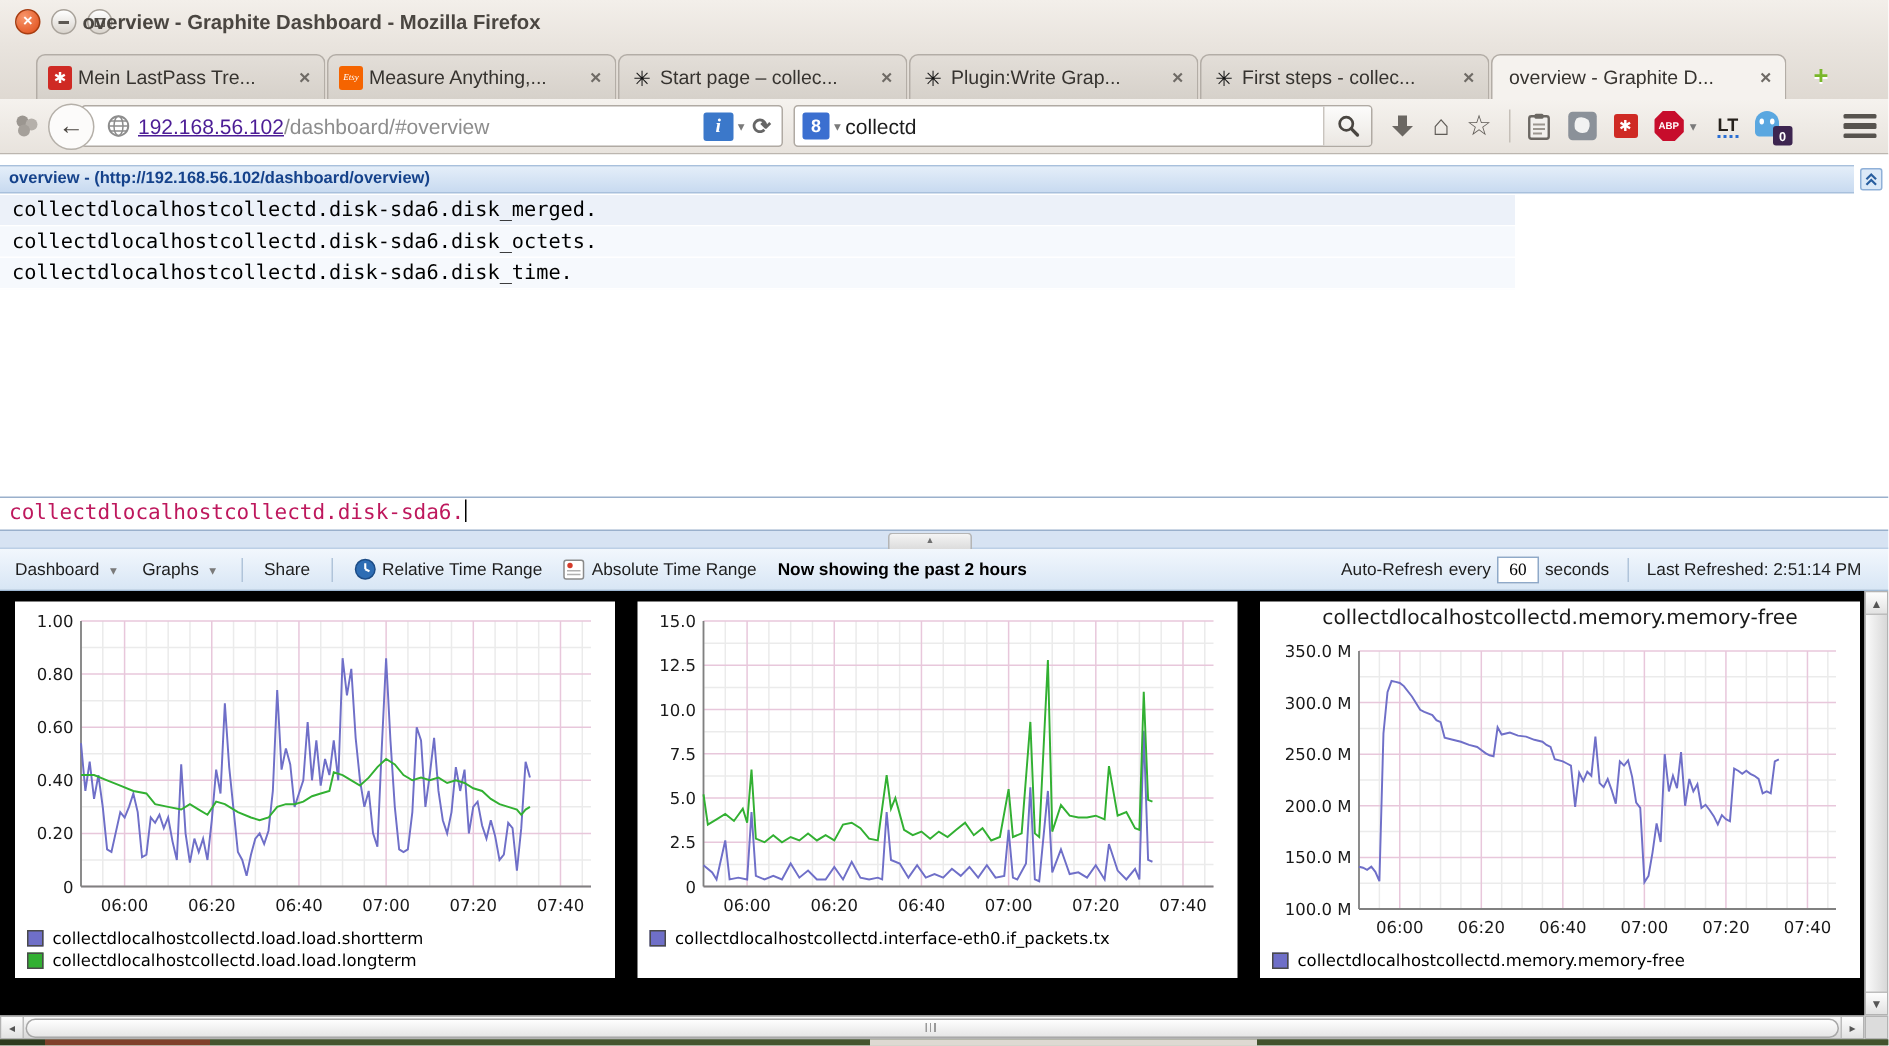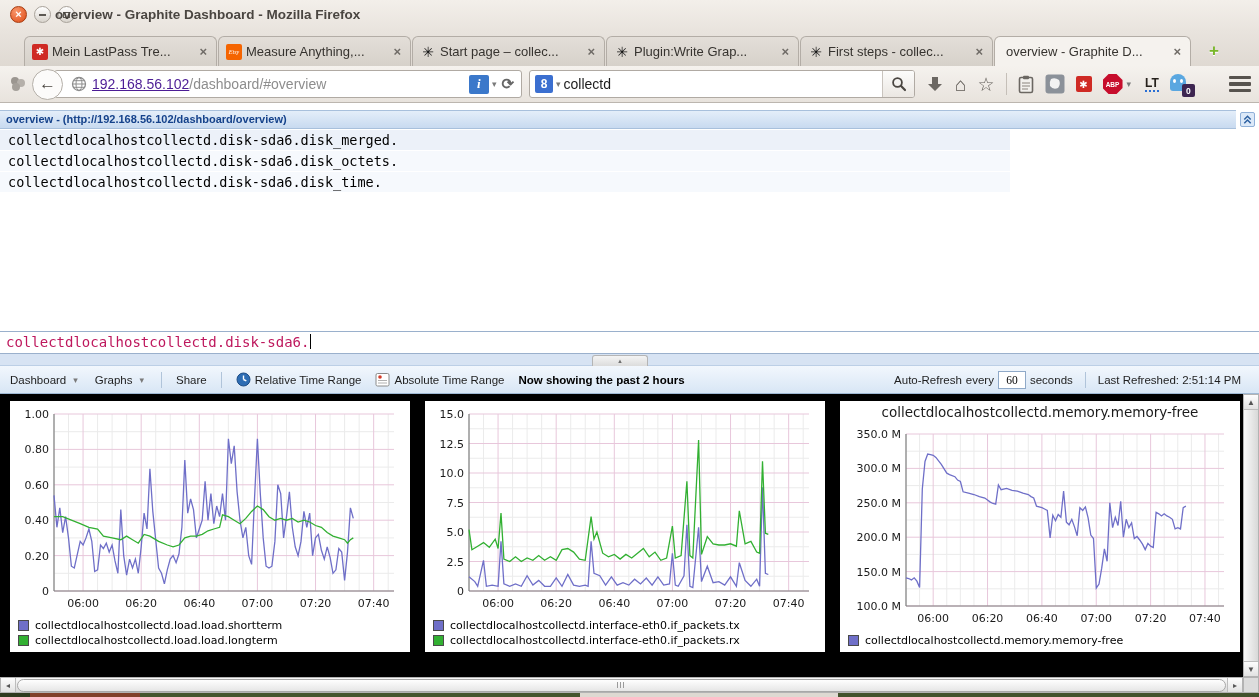--- a/index.html
+++ b/index.html
@@ -453,24 +453,20 @@
             <text x="189.2991452991453" y="203" text-anchor="middle" font-size="11" fill="#1a1a1a" font-family="DejaVu Sans, sans-serif">06:40</text>
             <text x="247.4188034188034" y="203" text-anchor="middle" font-size="11" fill="#1a1a1a" font-family="DejaVu Sans, sans-serif">07:00</text>
             <text x="305.53846153846155" y="203" text-anchor="middle" font-size="11" fill="#1a1a1a" font-family="DejaVu Sans, sans-serif">07:20</text>
             <text x="363.65811965811963" y="203" text-anchor="middle" font-size="11" fill="#1a1a1a" font-family="DejaVu Sans, sans-serif">07:40</text>
           </svg>
           <div class="legend">
             <div class="legend-row">
               <span class="legend-sq" style="background: rgb(111, 111, 200);"></span>
               <span class="legend-label">collectdlocalhostcollectd.interface-eth0.if_packets.tx</span>
             </div>
-            <div class="legend-row">
-              <span class="legend-sq" style="background: rgb(50, 176, 50);"></span>
-              <span class="legend-label">collectdlocalhostcollectd.interface-eth0.if_packets.rx</span>
-            </div>
           </div>
         </div>
       <div class="chart-panel" style="left:840px;">
           <div class="chart-title">collectdlocalhostcollectd.memory.memory-free</div>
           <svg width="398" height="208" viewBox="0 0 398 208">
             <line x1="66" y1="10" x2="66" y2="182" stroke="#ebebeb" stroke-width="1"></line>
             <line x1="79.58974358974359" y1="10" x2="79.58974358974359" y2="182" stroke="#ebebeb" stroke-width="1"></line>
             <line x1="106.76923076923077" y1="10" x2="106.76923076923077" y2="182" stroke="#ebebeb" stroke-width="1"></line>
             <line x1="120.35897435897436" y1="10" x2="120.35897435897436" y2="182" stroke="#ebebeb" stroke-width="1"></line>
             <line x1="133.94871794871796" y1="10" x2="133.94871794871796" y2="182" stroke="#ebebeb" stroke-width="1"></line>

